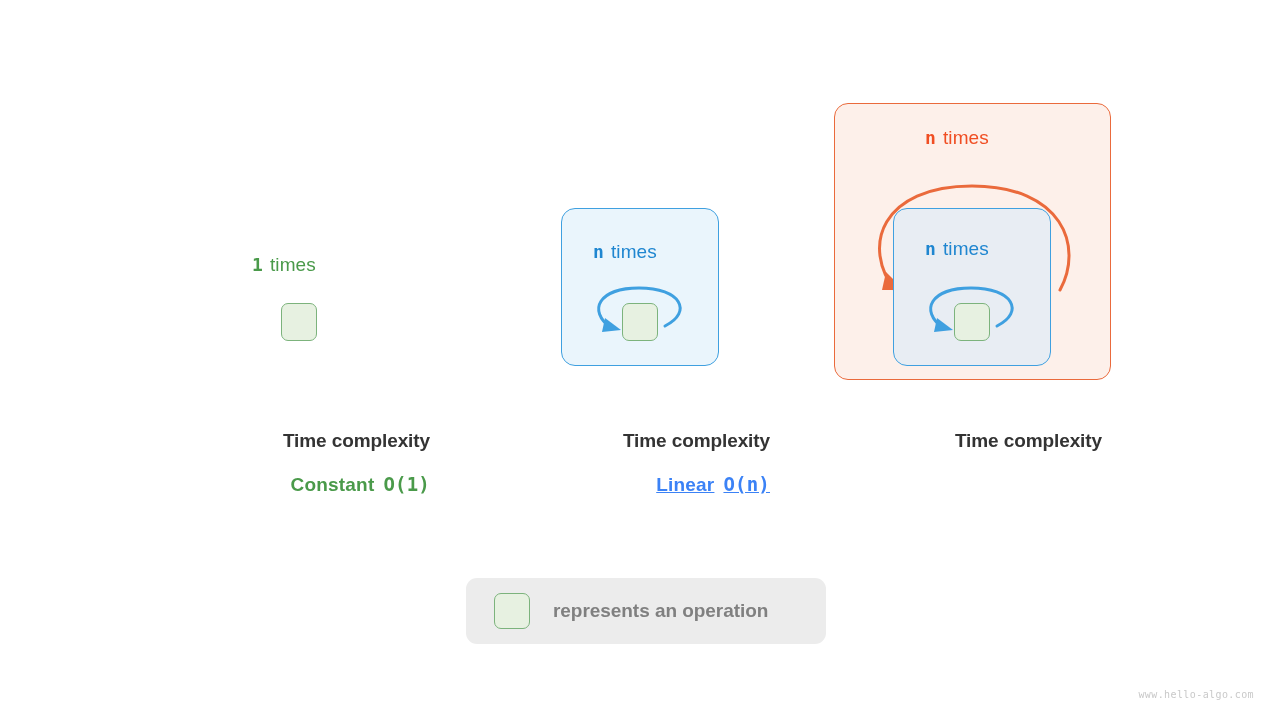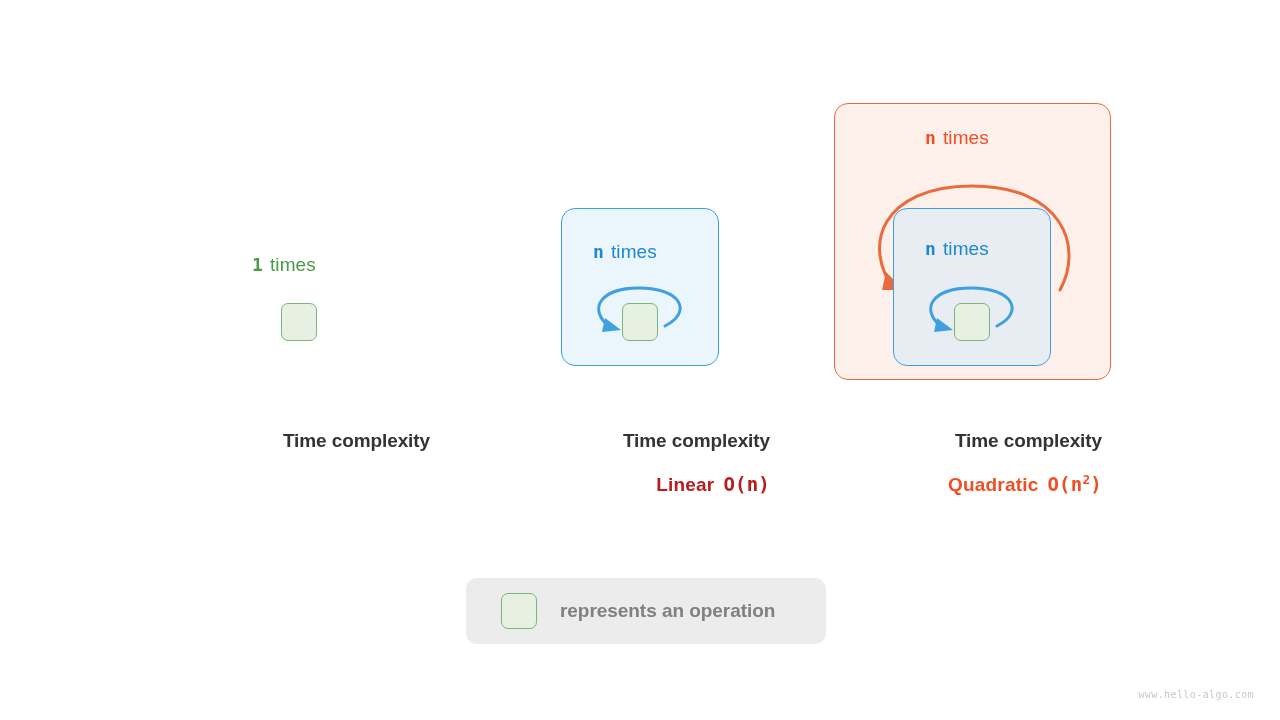--- a/index.html
+++ b/index.html
@@ -114,21 +114,21 @@
     position: absolute;
     left: 466px;
     top: 578px;
     width: 360px;
     height: 66px;
     background: #ececec;
     border-radius: 11px;
     display: flex;
     align-items: center;
     box-sizing: border-box;
-    padding-left: 35px;
+    padding-left: 28px;
   }
   .legend .swatch {
     width: 36px;
     height: 36px;
     background: #e7f1e1;
     border: 1.6px solid #7cb37c;
     border-radius: 7px;
     box-sizing: border-box;
     flex: 0 0 auto;
   }
@@ -200,34 +200,34 @@
     <path d="M 22 52
              C -2 34, 10 12, 50 12
              C 92 12, 104 36, 76 50" fill="none" stroke="#3fa0e0" stroke-width="3" stroke-linecap="round"></path>
     <path d="M 16 42 L 32 54 L 13 56 Z" fill="#3fa0e0"></path>
   </svg>
 
   <div class="op-box" style="left:954px; top:303px; width:36px; height:38px; z-index:3;"></div>
 
   <div class="caption" style="left:170px; top:430px; width:260px;">
     <span class="title">Time complexity</span>
+    <span class="value" style="color:#4a9a4a;">
+      <span class="name">Constant</span><span class="bigo">O(1)</span>
+    </span>
   </div>
 
   <div class="caption" style="left:510px; top:430px; width:260px;">
     <span class="title">Time complexity</span>
-    <span class="value" style="color:#b91c1c;">
+    <span class="value" style="color:#3b82f6;text-decoration:underline;">
       <span class="name">Linear</span><span class="bigo">O(n)</span>
     </span>
   </div>
 
   <div class="caption" style="left:842px; top:430px; width:260px;">
     <span class="title">Time complexity</span>
-    <span class="value" style="color:#f04e23;">
-      <span class="name">Quadratic</span><span class="bigo"><span>O(n</span><sup>2</sup><span>)</span></span>
-    </span>
   </div>
 
   <div class="legend">
     <div class="swatch"></div>
     <div class="legend-text">represents an operation</div>
   </div>
 
   <div class="watermark">www.hello-algo.com</div>
 
 </div>

